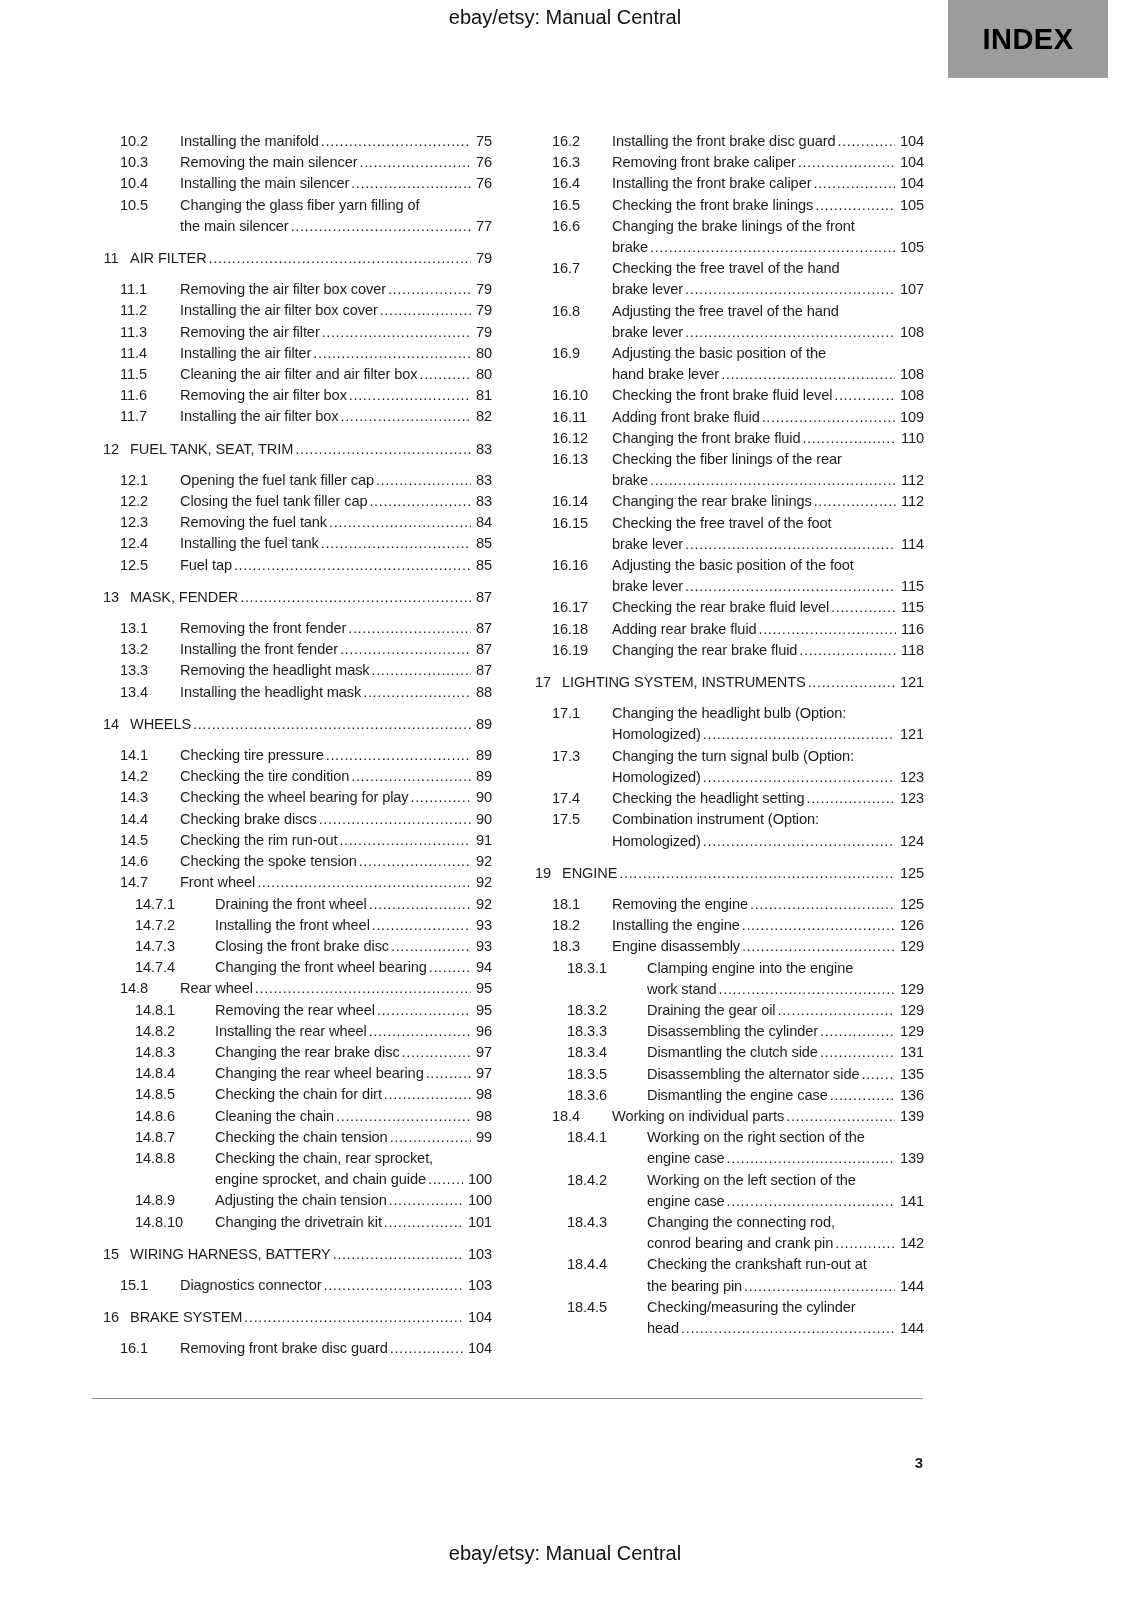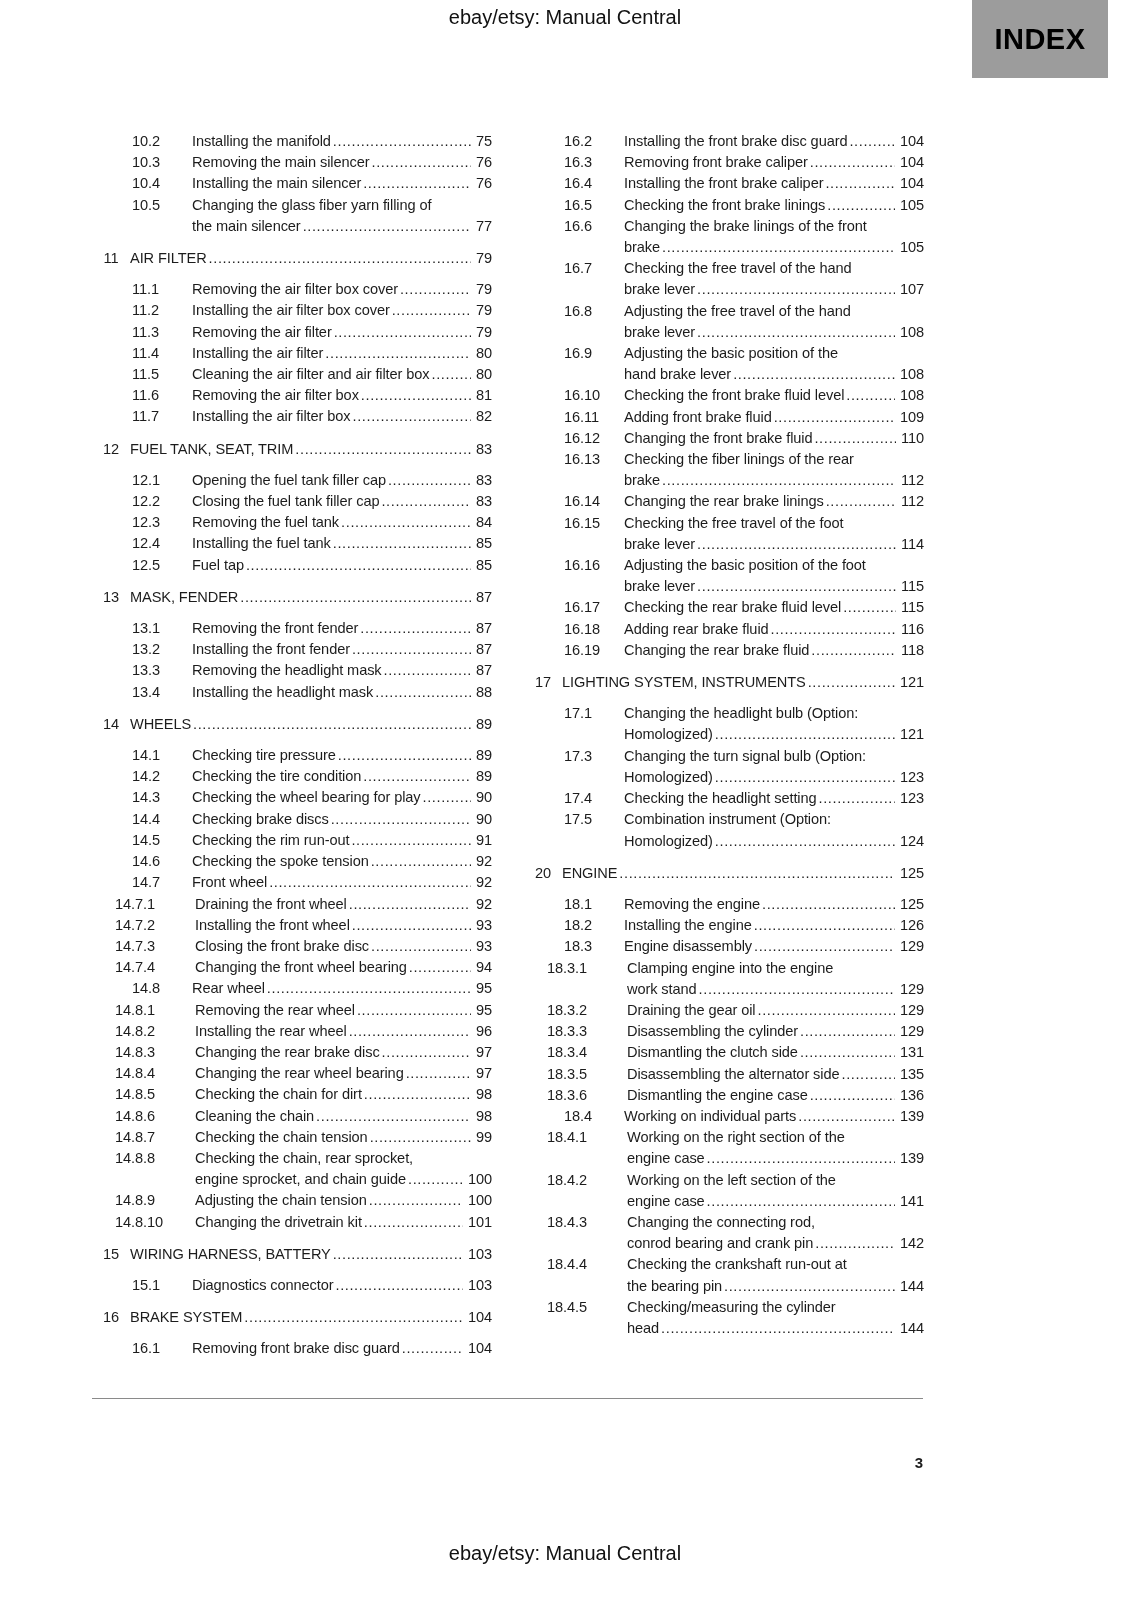--- a/index.html
+++ b/index.html
@@ -9,36 +9,36 @@
     font-family: "Liberation Sans", "DejaVu Sans", sans-serif;
     color: #1c1c1c;
     position: relative;
     overflow: hidden;
   }
   .header-title {
     position: absolute; top: 6px; left: 0; width: 1130px;
     text-align: center; font-size: 20px; color: #111;
   }
   .index-tab {
-    position: absolute; top: 0; right: 22px; width: 136px; height: 78px;
+    position: absolute; top: 0; right: 22px; width: 160px; height: 78px;
     background: #9c9c9c; display: flex; align-items: center; justify-content: center;
     font-size: 29px; font-weight: 700; color: #000; letter-spacing: 0.5px;
   }
   .toc {
     position: absolute; top: 131px; left: 92px; width: 832px;
     display: flex; gap: 32px;
     font-size: 14.6px; letter-spacing: -0.1px; line-height: 21.2px;
   }
   .toc-col { width: 400px; flex: 0 0 400px; }
   .toc-row { display: flex; }
   .toc-row.level-1 { margin: 11px 0 10px; text-align: center; }
   .toc-row .num { flex: 0 0 auto; }
   .level-1 .num { width: 38px; flex-basis: 38px; }
-  .level-2 .num { margin-left: 40px; width: 60px; flex-basis: 60px; }
-  .level-3 .num { margin-left: 23px; width: 80px; flex-basis: 80px; }
+  .level-2 .num { margin-left: 28px; width: 60px; flex-basis: 60px; }
+  .level-3 .num { margin-left: 43px; width: 80px; flex-basis: 80px; }
   .toc-row .body { flex: 1 1 auto; min-width: 0; }
   .line.last { display: flex; align-items: baseline; }
   .line.last .txt { flex: 0 0 auto; }
   .leader {
     flex: 1 1 auto; min-width: 6px; overflow: hidden;
     white-space: nowrap; margin: 0 5px 0 2px;
   }
   .leader::after {
     content: "......................................................................................................................................................";
     letter-spacing: 0.6px; color: #1c1c1c;
@@ -806,21 +806,21 @@
         <div class="body">
           <div class="line">Combination instrument (Option:</div>
           <div class="line last">
             <span class="txt">Homologized)</span>
             <span class="leader"></span>
             <span class="pg">124</span>
           </div>
         </div>
       </div>
       <div class="toc-row level-1">
-        <span class="num">20</span>
+        <span class="num">19</span>
         <div class="body">
           <div class="line last">
             <span class="txt">ENGINE</span>
             <span class="leader"></span>
             <span class="pg">125</span>
           </div>
         </div>
       </div>
       <div class="toc-row level-2">
         <span class="num">18.1</span>

